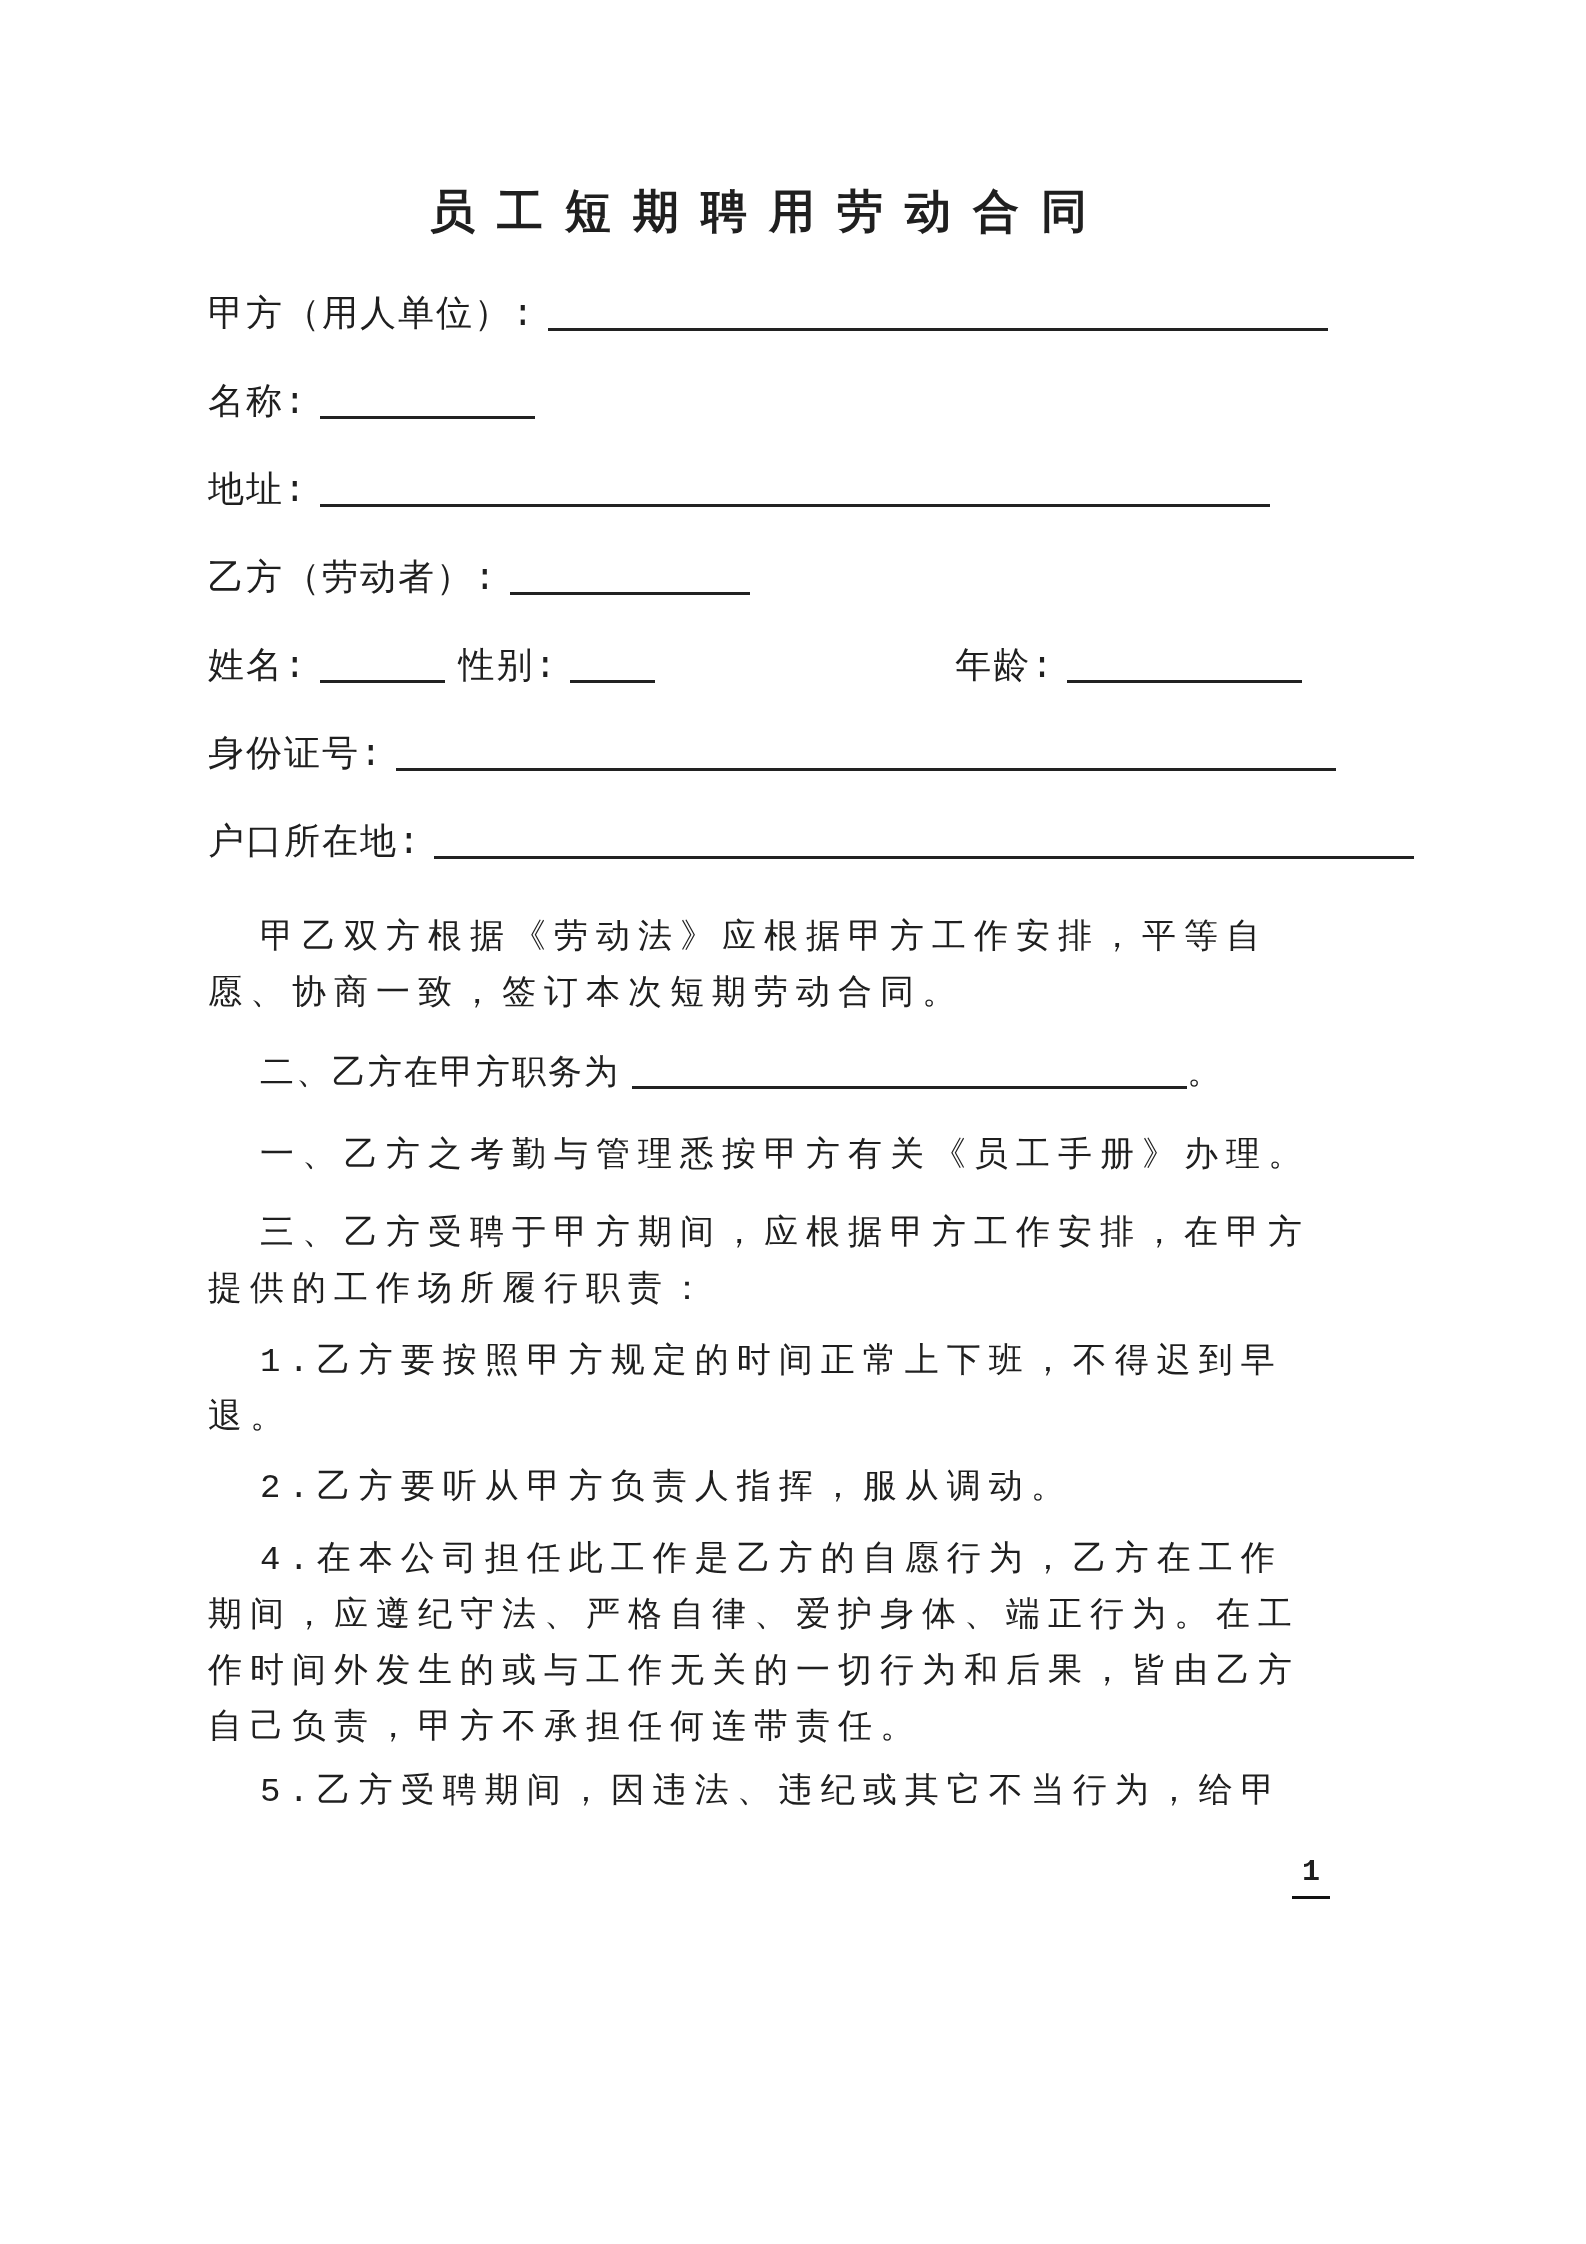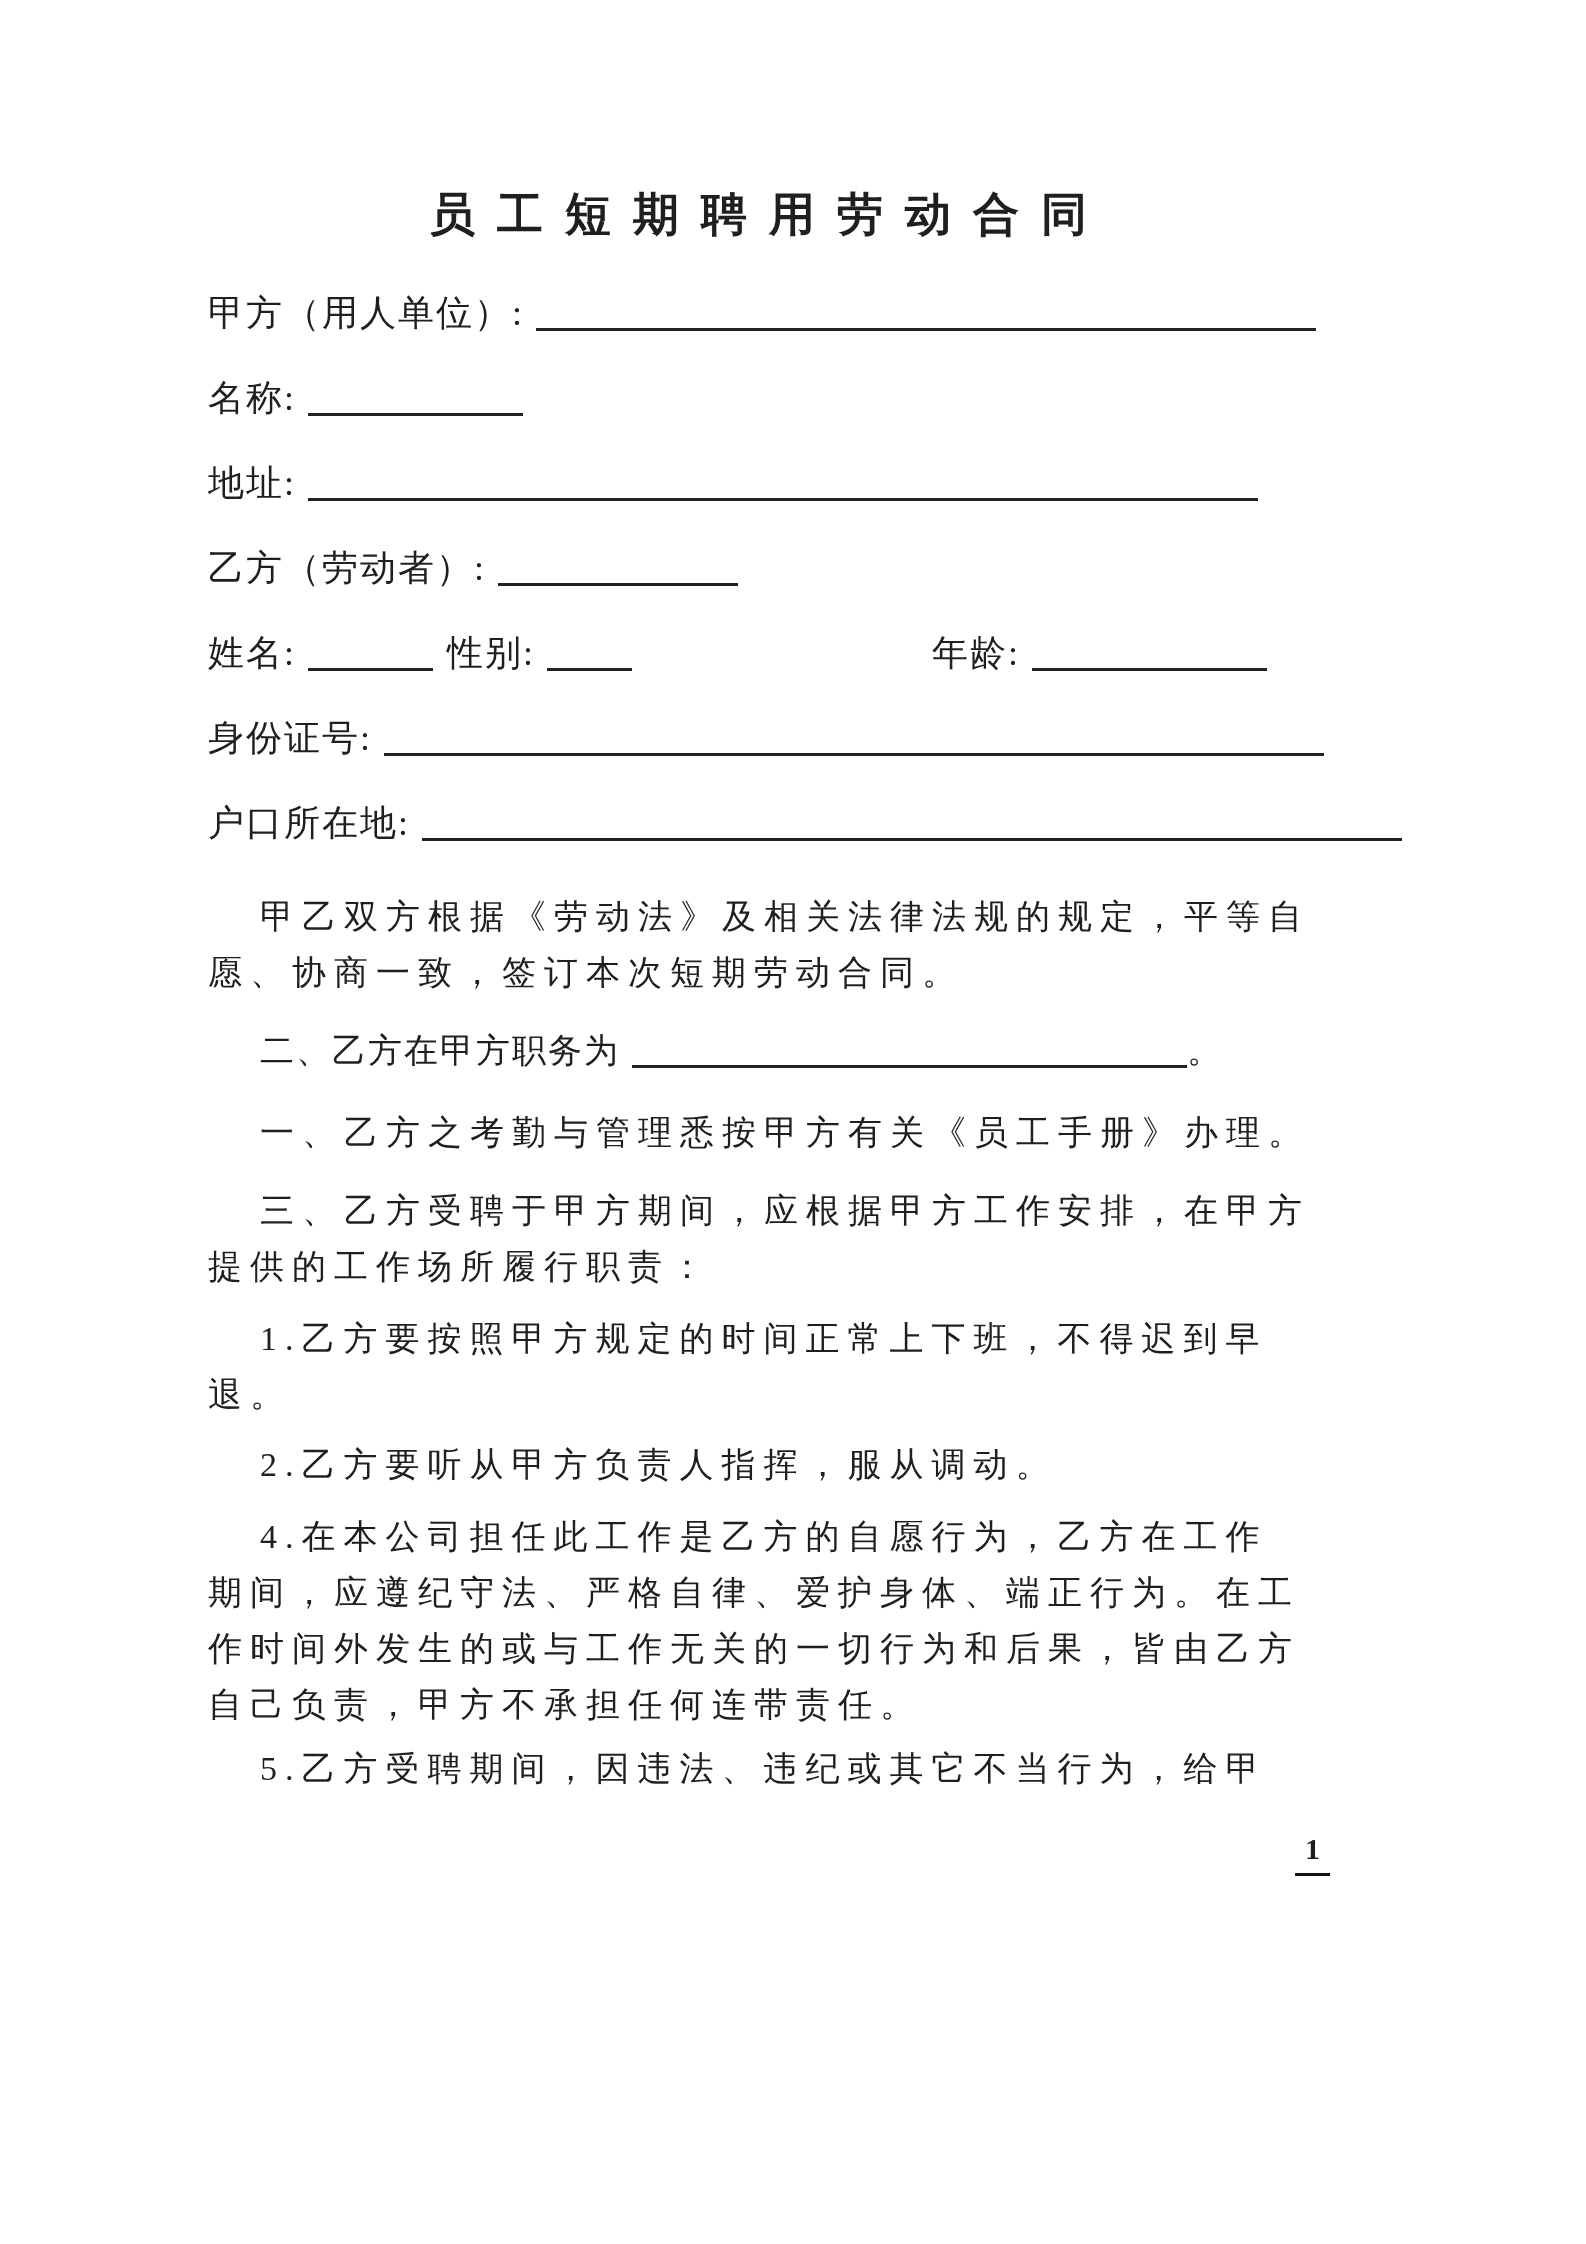--- a/index.html
+++ b/index.html
@@ -4,21 +4,21 @@
 <style>
   html, body { margin:0; padding:0; background:#ffffff; }
   .page {
     position: relative;
     width: 1586px;
     height: 2244px;
     margin: 0 auto;
     background: #ffffff;
     box-sizing: border-box;
     padding: 0 256px 0 208px;
-    font-family: Liberation Serif, serif;
+    font-family: Liberation Mono, monospace;
     color: #1f1f1f;
     overflow: hidden;
   }
   .title {
     margin: 190px 0 0 0;
     font-size: 46px;
     font-weight: bold;
     letter-spacing: 22px;
     line-height: 50px;
     text-align: center;
@@ -113,21 +113,21 @@
       <span>身份证号:</span><span class="blank w940"></span>
     </div>
 
     <div class="form-row">
       <span>户口所在地:</span><span class="blank w980"></span>
     </div>
 
   </div>
 
   <div class="para mt44">
-    <div class="line indent">甲乙双方根据《劳动法》及相关法律法规的规定，平等自</div>
+    <div class="line indent">甲乙双方根据《劳动法》应根据甲方工作安排，平等自</div>
     <div class="line">愿、协商一致，签订本次短期劳动合同。</div>
   </div>
 
   <div class="para mt22 clause2-line indent">
     <span>二、乙方在甲方职务为</span><span class="blank w555"></span><span>。</span>
   </div>
 
   <div class="para mt26">
     <div class="line indent">一、乙方之考勤与管理悉按甲方有关《员工手册》办理。</div>
   </div>

